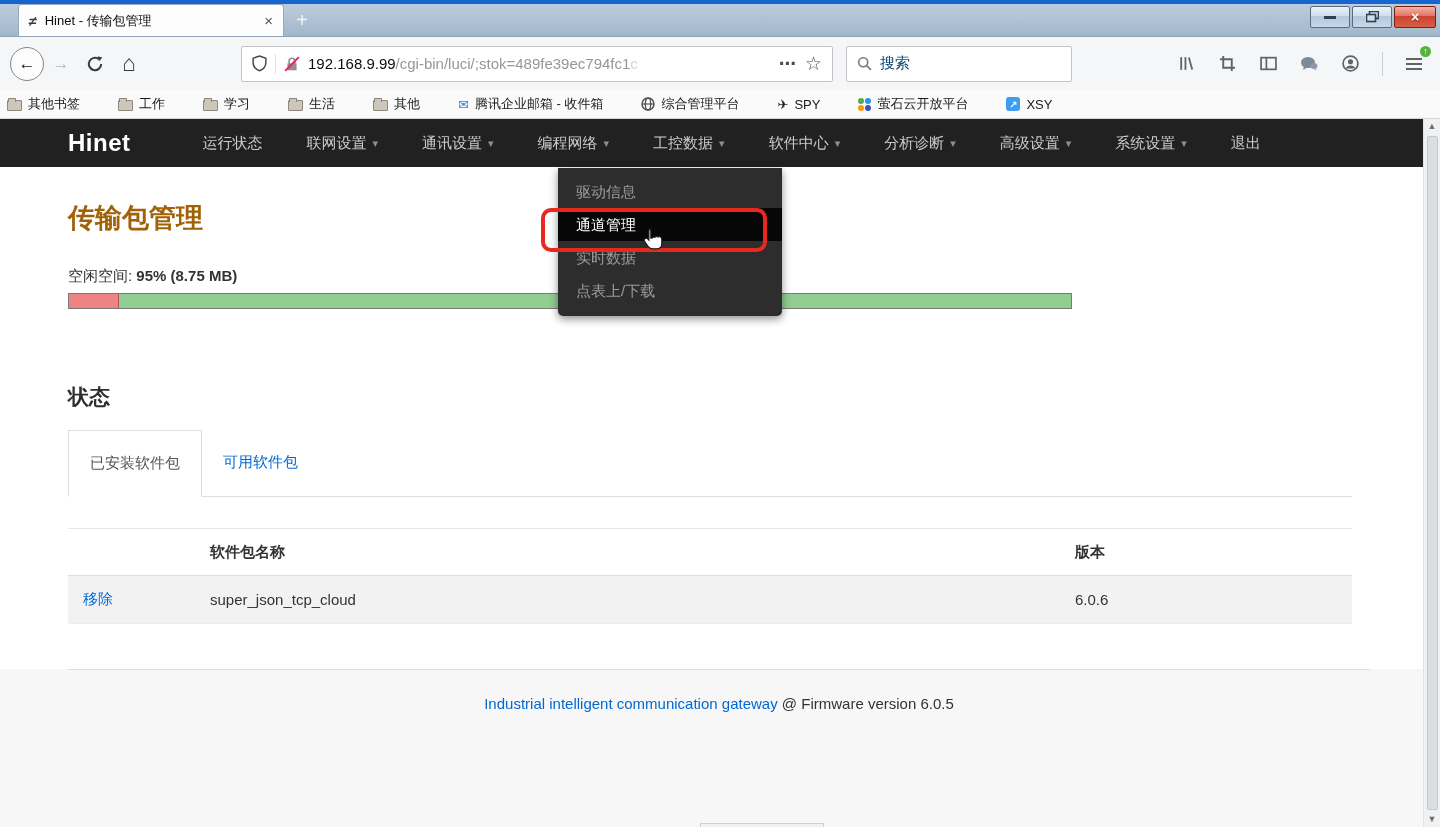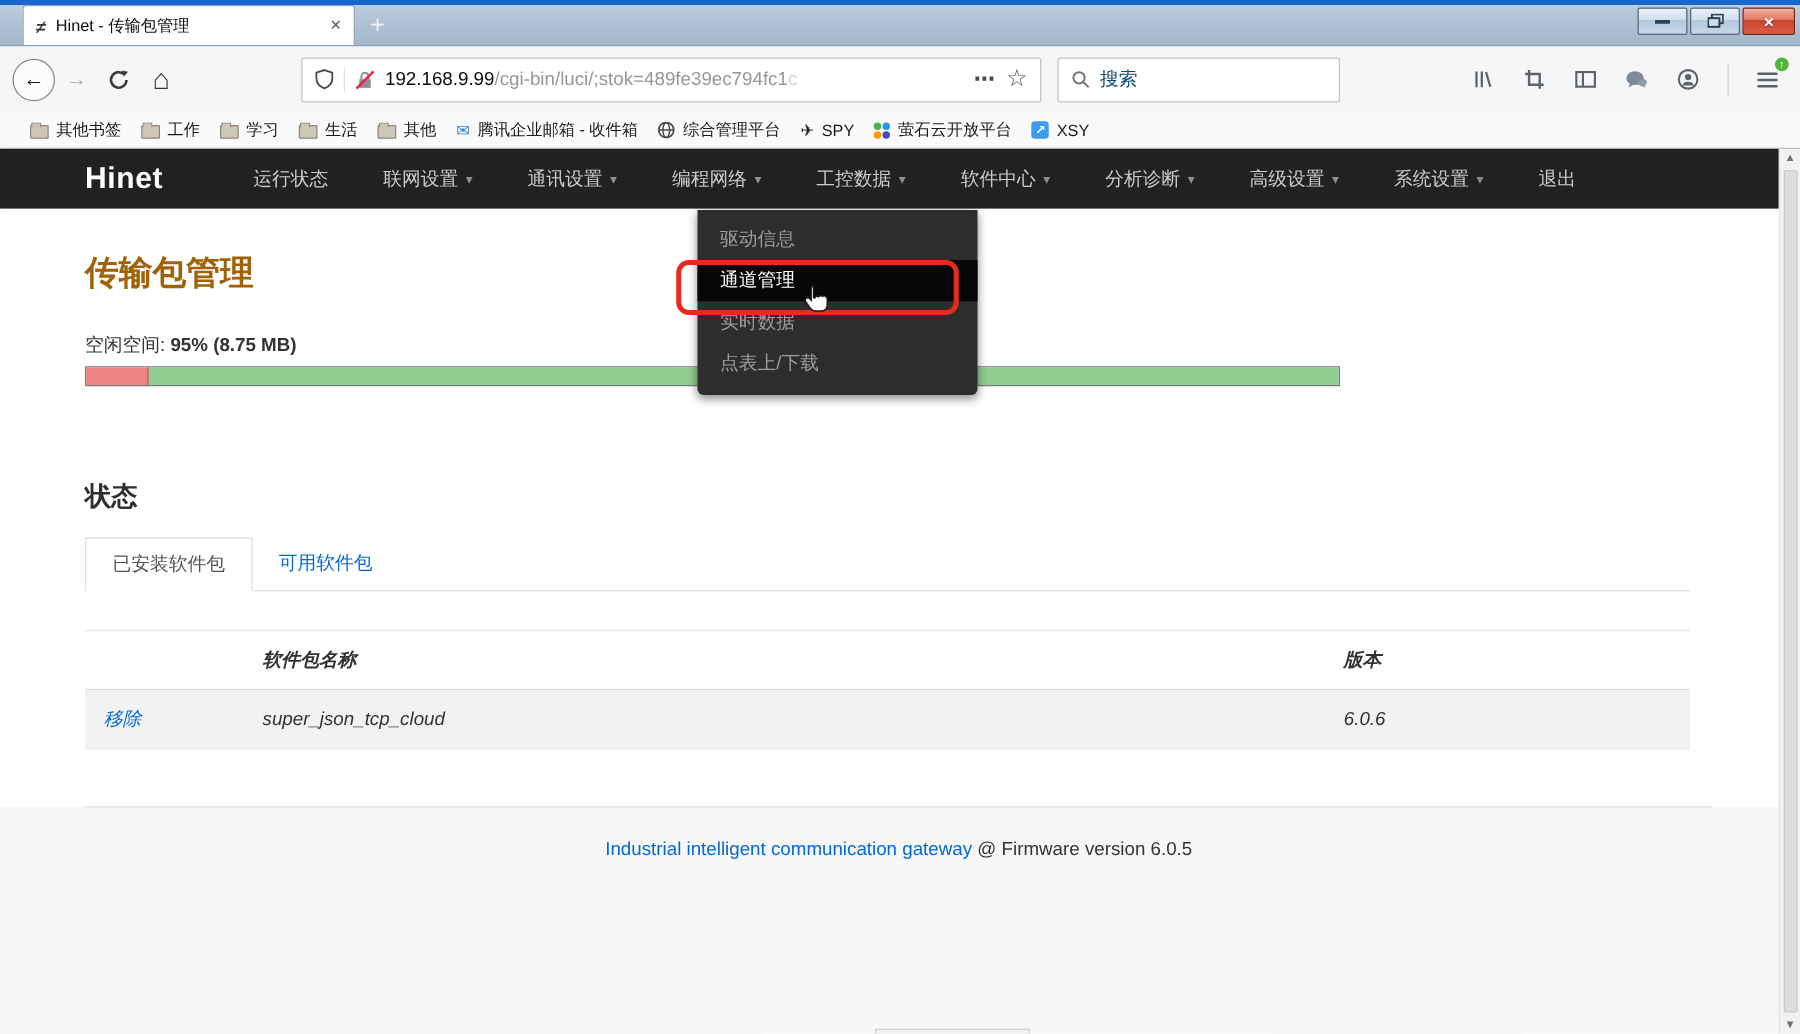--- a/index.html
+++ b/index.html
@@ -38,21 +38,21 @@
   .searchbar { margin-left:13px; width:226px; height:36px; background:#fff; border:1px solid #c4c4c7; border-radius:2px; display:flex; align-items:center; padding:0 10px; gap:8px; }
   .search-ph { font-size:15px; color:#0c4a6e; }
   .tb-spacer { flex:1; }
   .tb-right { display:flex; align-items:center; gap:7px; }
   .tb-divider { width:1px; height:24px; background:#cfcfd2; margin:0 8px; }
   .menu-btn { position:relative; width:32px; height:32px; display:flex; flex-direction:column; align-items:center; justify-content:center; gap:3px; }
   .menu-btn .ln { width:16px; height:2px; background:#5f6368; }
   .menu-badge { position:absolute; top:-4px; right:-3px; width:15px; height:15px; border-radius:50%; background:#51b53a; border:2px solid #f5f6f7; color:#fff; font-size:9px; line-height:11px; text-align:center; font-weight:bold; }
 
   
-  .bookmarks { height:29px; background:#fafafa; border-bottom:1px solid #e3e3e5; display:flex; align-items:center; padding:0 17px; gap:2px; }
+  .bookmarks { height:29px; background:#fafafa; border-bottom:1px solid #e3e3e5; display:flex; align-items:center; padding:0 0; gap:24px; }
   .bm { display:flex; align-items:center; gap:6px; padding:2px 7px; border-radius:2px; }
   .bm-label { font-size:13px; color:#19191b; white-space:nowrap; }
   .folder-ic { position:relative; width:15px; height:11px; background:#cdc7ba; border:1px solid #8d887e; border-radius:1px; margin-top:2px; }
   .folder-ic::before { content:""; position:absolute; top:-3px; left:0; width:6px; height:3px; background:#cdc7ba; border:1px solid #8d887e; border-bottom:none; border-radius:1px 1px 0 0; }
   .glyph-ic { font-size:13px; line-height:1; }
   .ez-ic { display:grid; grid-template-columns:6px 6px; grid-template-rows:6px 6px; gap:1px; }
   .ez-ic i { border-radius:50%; }
   .xsy-ic { width:14px; height:14px; background:#3f9df0; border-radius:3px; color:#fff; font-size:10px; font-weight:bold; display:flex; align-items:center; justify-content:center; }
 
   
@@ -66,25 +66,25 @@
   .main-white { background:#fff; flex:none; }
   .content { padding-left:68px; width:1352px; }
   .page-title { margin-top:33px; font-size:27px; font-weight:bold; color:#a16207; }
   .free-line { margin-top:31px; font-size:15px; color:#333; }
   .free-line b { font-weight:bold; }
   .progress { margin-top:7px; width:1004px; height:16px; display:flex; border:1px solid #7a7a7a; }
   .prog-used { width:5%; background:#ee8383; border-right:1px solid #b05555; }
   .prog-free { width:95%; background:#92cd92; }
   .status-h { margin-top:74px; font-size:21px; font-weight:bold; color:#2e2e2e; }
   .tabs { margin-top:19px; display:flex; border-bottom:1px solid #ddd; }
-  .ptab { padding:11px 21px; font-size:15px; }
+  .ptab { padding:23px 21px; font-size:15px; }
   .ptab.active { background:#fff; border:1px solid #ddd; border-bottom:1px solid #fff; margin-bottom:-1px; color:#555; }
   .ptab.inactive { color:#0069d6; cursor:pointer; }
   .tbl { margin-top:31px; width:1284px; border-top:1px solid #e6e6e6; font-size:15px; }
-  .trow { display:grid; grid-template-columns:142px 865px 1fr; align-items:center;font-style:italic; }
+  .trow { display:grid; grid-template-columns:142px 865px 1fr; align-items:center; }
   .thead { height:47px; border-bottom:1px solid #ddd; font-weight:bold; color:#333; }
   .tdata { height:48px; background:#f2f2f2; border-bottom:1px solid #ececec; color:#333; }
   .link { color:#0069d6; cursor:pointer; text-decoration:none; }
 
   .footer-zone { flex:1; background:#f7f7f7; margin-top:45px; }
   .footer-inner { margin:0 70px 0 68px; border-top:1px solid #ddd; text-align:center; padding-top:25px; font-size:15px; color:#333; }
 
   
   .dropdown { position:absolute; left:558px; top:49px; width:224px; background:#2d2d2d; border-radius:0 0 5px 5px; padding:7px 0 9px; box-shadow:0 3px 8px rgba(0,0,0,.45); z-index:20; }
   .dd-item { height:33px; line-height:33px; padding-left:18px; font-size:15px; color:#9b9b9b; cursor:pointer; }

